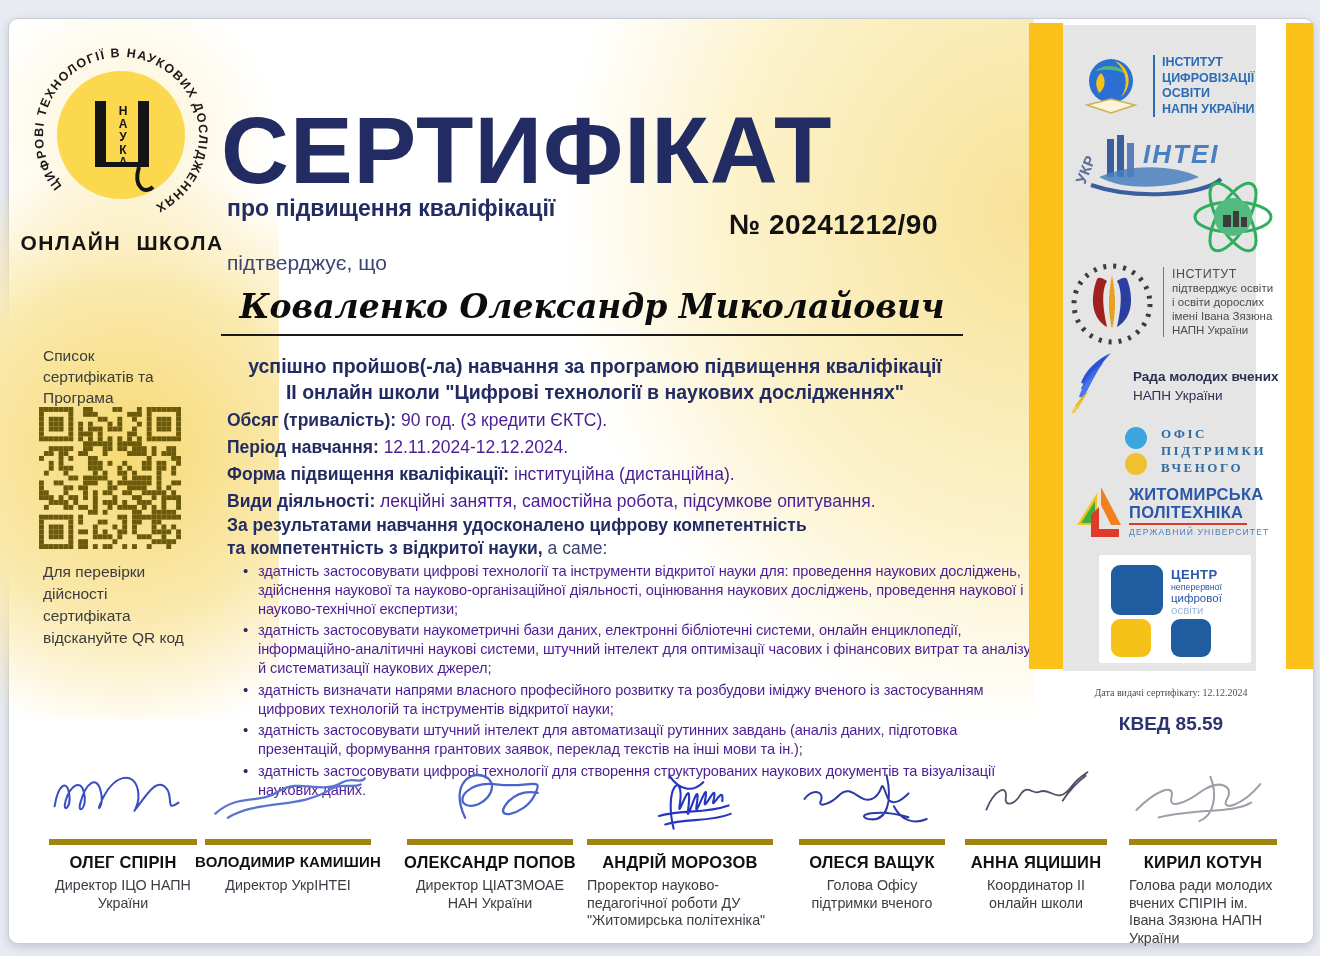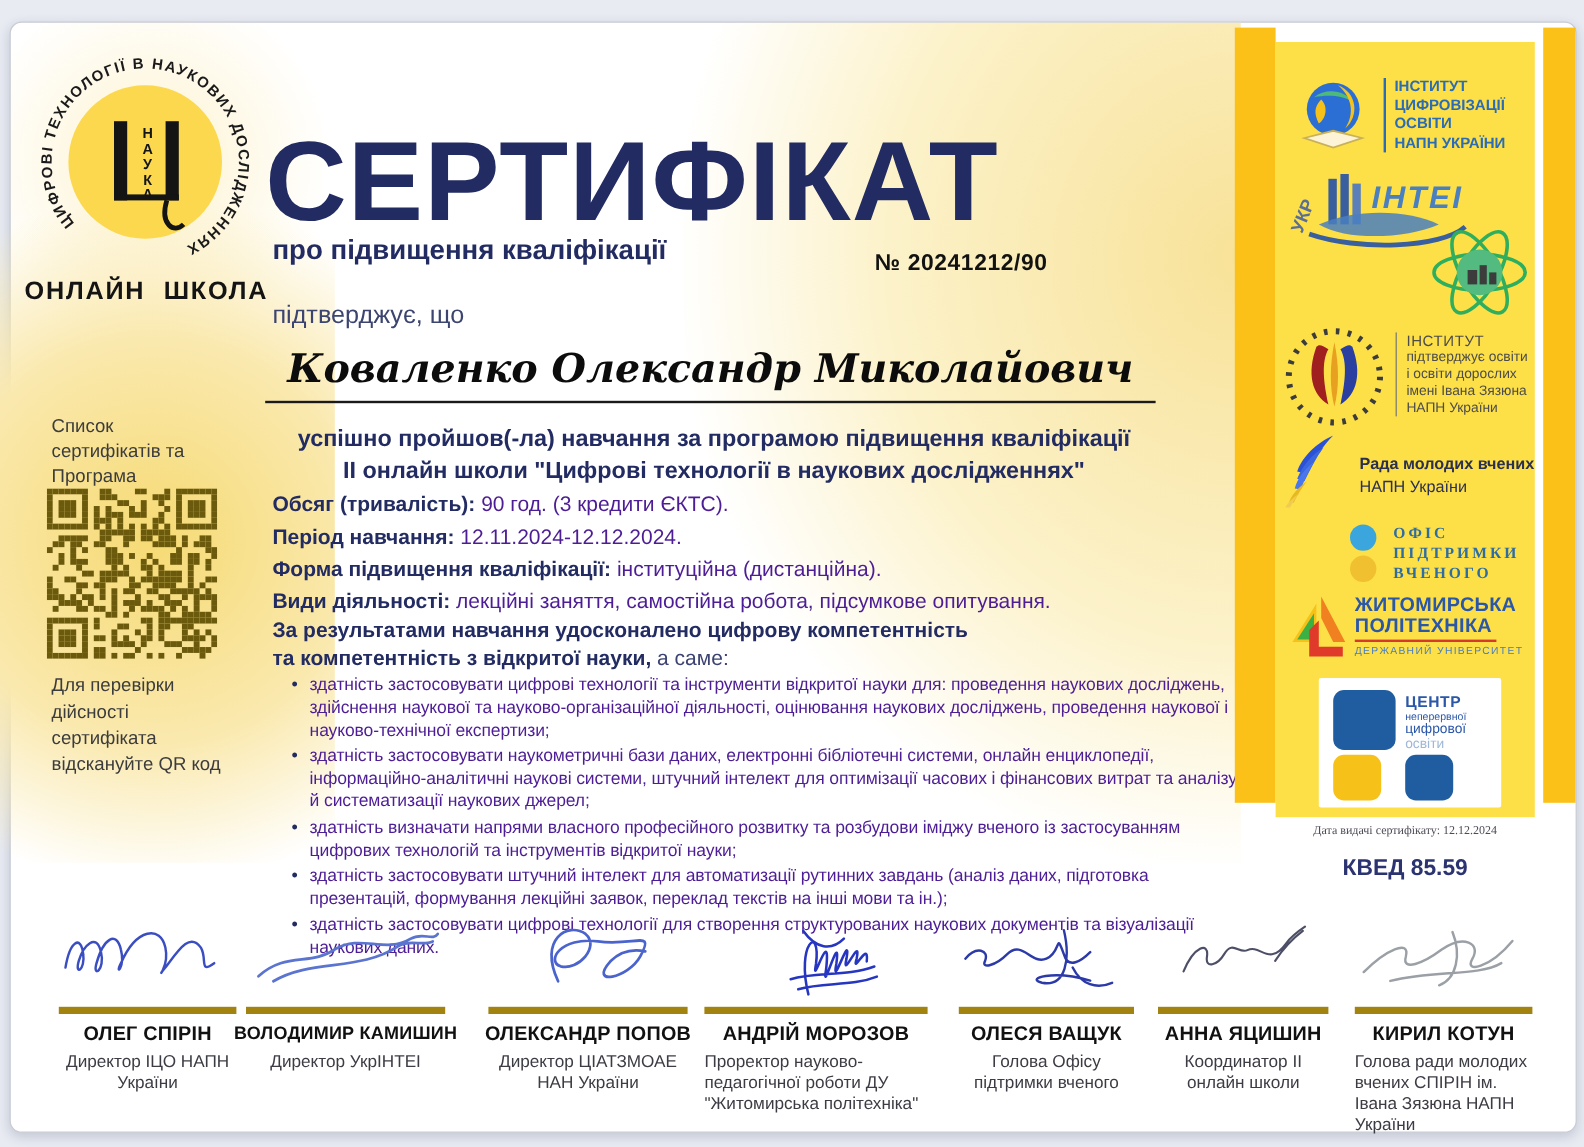--- a/index.html
+++ b/index.html
@@ -31,21 +31,21 @@
 
   
   #qr-caption-top{left:34px;top:326px;width:140px;font-size:15.5px;color:#3c3c3c;line-height:21px;}
   #qr-code{left:30px;top:388px;width:142px;height:142px;}
   #qr-caption-bottom{left:34px;top:542px;width:150px;font-size:15.5px;color:#3c3c3c;line-height:22px;}
 
   
   #cert-title{left:212px;top:78px;width:700px;font-size:94px;font-weight:bold;
     color:#232c62;letter-spacing:1px;white-space:nowrap;}
   #cert-subtitle{left:218px;top:176px;font-size:23px;font-weight:bold;color:#232c62;}
-  #cert-number{left:720px;top:190px;font-size:19px;font-weight:bold;color:#121212;letter-spacing:.5px;}
+  #cert-number{left:720px;top:190px;font-size:28px;font-weight:bold;color:#121212;letter-spacing:.5px;}
   #confirms{left:218px;top:232px;font-size:21px;color:#3c4470;}
 
   
   #recipient-name{left:212px;top:268px;width:742px;text-align:center;
     font-family:"DejaVu Serif","Liberation Serif",serif;font-style:italic;font-weight:bold;
     font-size:33px;color:#0c0c0c;}
   #name-rule{left:212px;top:315px;width:742px;height:0;border-bottom:2px solid #1a1a1a;}
 
   
   .program-line{left:206px;width:760px;text-align:center;font-size:19.5px;font-weight:bold;color:#232c62;}
@@ -66,21 +66,21 @@
   #bullet-list{left:232px;top:543px;width:800px;margin:0;padding:0;list-style:none;}
   #bullet-list li{position:relative;padding-left:17px;margin-bottom:3px;
     font-size:14.6px;line-height:18.8px;color:#4c1d95;letter-spacing:-0.1px;}
   #bullet-list li::before{content:"•";position:absolute;left:2px;top:0;color:#232c62;font-size:15px;}
 
   
   #right-panel{left:1020px;top:4px;width:284px;height:646px;z-index:2;}
   .ybar{position:absolute;top:0;height:646px;background:#fcc119;}
   #ybar-left{left:0;width:34px;}
   #ybar-right{left:257px;width:27px;}
-  #panel-inner{position:absolute;left:34px;top:12px;width:216px;height:646px;background:#fde047;}
+  #panel-inner{position:absolute;left:34px;top:2px;width:193px;height:646px;background:#e5e5e5;}
   .partner{position:absolute;}
   #p-ico{left:12px;top:28px;width:200px;height:74px;}
   #p-ico .lines{position:absolute;left:78px;top:2px;border-left:2px solid #2b6cb5;padding-left:7px;
     font-size:12.5px;line-height:15.5px;font-weight:bold;color:#2b6cb5;}
   #p-ukrintei{left:8px;top:108px;width:200px;height:66px;}
   #p-atom{left:128px;top:150px;width:84px;height:84px;}
   #p-ipood{left:6px;top:236px;width:214px;height:86px;}
   #p-ipood .lines{position:absolute;left:94px;top:6px;border-left:1.5px solid #777;padding-left:8px;
     font-size:11.5px;line-height:14px;color:#4c4c4c;}
   #p-ipood .lines .first{font-size:12.5px;letter-spacing:.5px;}
@@ -585,21 +585,21 @@
   <div id="detail-1" class="abs z1 detail-row"><b>Період навчання:</b><span> 12.11.2024-12.12.2024.</span></div>
   <div id="detail-2" class="abs z1 detail-row"><b>Форма підвищення кваліфікації:</b><span> інституційна (дистанційна).</span></div>
   <div id="outcome-b1" class="abs z1 outcome-bold">За результатами навчання удосконалено цифрову компетентність</div>
 
   <div id="detail-3" class="abs z1 detail-row"><b>Види діяльності:</b><span> лекційні заняття, самостійна робота, підсумкове опитування.</span></div>
   <div id="outcome-b2" class="abs z1 outcome-bold"><span>та  компетентність з відкритої науки,</span><span class="tail"> а саме:</span></div>
   <ul id="bullet-list" class="abs z1">
     <li>здатність застосовувати цифрові технології  та інструменти відкритої науки для: проведення наукових досліджень, здійснення наукової та науково-організаційної діяльності, оцінювання наукових досліджень, проведення наукової і науково-технічної експертизи;</li>
     <li>здатність застосовувати наукометричні бази даних, електронні бібліотечні системи, онлайн енциклопедії, інформаційно-аналітичні наукові системи, штучний інтелект для оптимізації часових і фінансових витрат та аналізу й систематизації наукових джерел;</li>
     <li>здатність визначати напрями власного професійного розвитку та розбудови іміджу вченого із застосуванням цифрових технологій та інструментів відкритої науки;</li>
-    <li>здатність застосовувати штучний інтелект для автоматизації рутинних завдань (аналіз даних, підготовка презентацій, формування лекційні заявок, переклад текстів на інші мови та ін.);</li>
+    <li>здатність застосовувати штучний інтелект для автоматизації рутинних завдань (аналіз даних, підготовка презентацій, формування грантових заявок, переклад текстів на інші мови та ін.);</li>
     <li>здатність  застосовувати цифрові технології для створення структурованих наукових документів та візуалізації наукових даних.</li>
   </ul>
 
   <div id="right-panel" class="abs">
     <div id="ybar-left" class="ybar"></div>
     <div id="ybar-right" class="ybar"></div>
     <div id="panel-inner">
 
       <div id="p-ico" class="partner">
         <svg width="72" height="72" viewBox="0 0 72 72">

